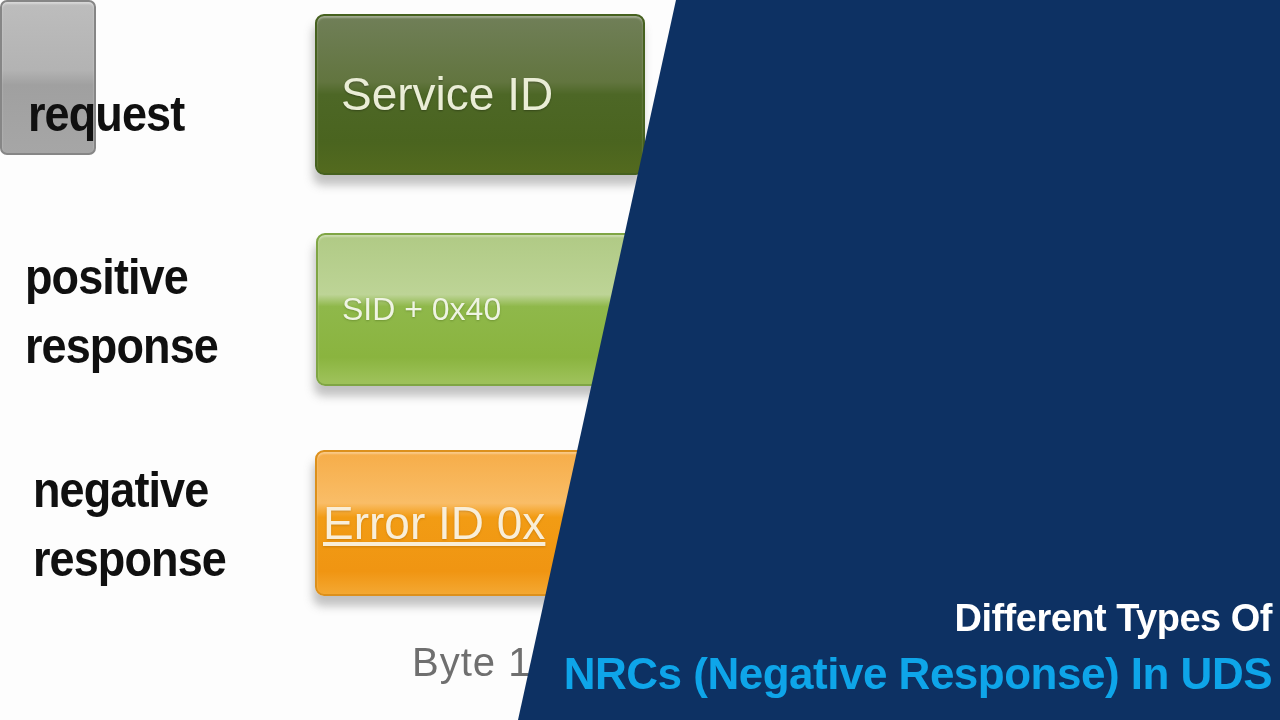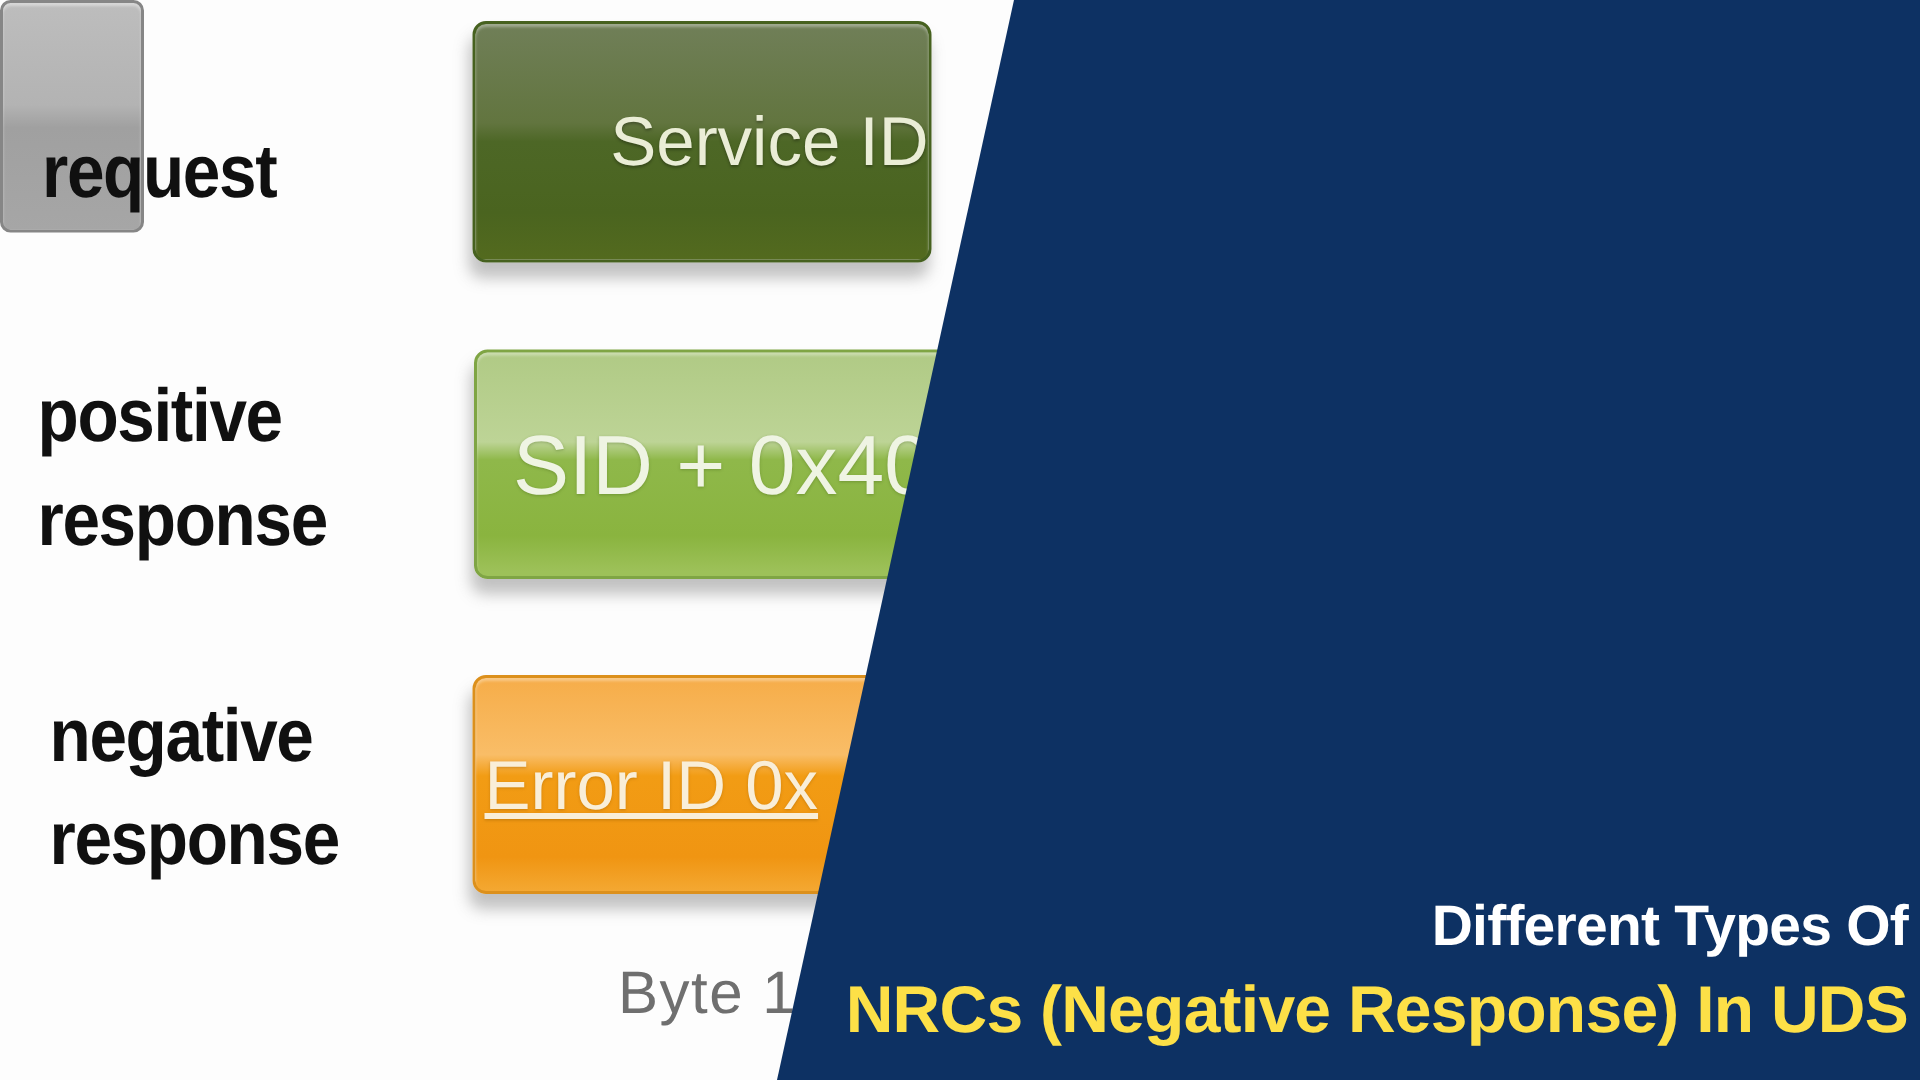--- a/index.html
+++ b/index.html
@@ -26,39 +26,40 @@
   .label-request{left:28px;top:86px;line-height:56px;}
   .label-positive{left:25px;top:243px;}
   .label-negative{left:33px;top:456px;}
 
   .pbox{
     position:absolute;
     border-radius:9px;
     box-shadow:-2px 10px 10px rgba(120,120,120,0.45), inset 0 2px 2px rgba(255,255,255,0.35);
     display:flex;
     flex-direction:column;
-    align-items:flex-end;
+    align-items:flex-start;
     justify-content:center;
     white-space:nowrap;
+    padding-left:24px;
   }
   .box-request{
     left:315px;top:14px;width:302px;height:157px;
     border:2px solid #46611f;
     background:linear-gradient(180deg,#707f58 0%,#62753f 42%,#4d6726 50%,#4a641f 80%,#536a1e 100%);
     color:#eaedd6;
     font-size:46px;
     line-height:71px;
     text-shadow:0 1px 2px rgba(0,0,0,0.3);
   }
   .box-positive{
     left:316px;top:233px;width:384px;height:153px;
     border:2px solid #7fa544;
     background:linear-gradient(180deg,#b0ca85 0%,#bdd496 40%,#8fb84a 48%,#8ab43f 82%,#9dc159 98%);
     color:#eff4e3;
-    font-size:56px;
+    font-size:32px;
     align-items:flex-start;
     padding-left:24px;
     box-sizing:border-box;
     text-shadow:0 1px 2px rgba(60,90,20,0.35);
   }
   .box-negative{
     left:315px;top:450px;width:385px;height:146px;
     border:2px solid #dc901c;
     background:linear-gradient(180deg,#f6ad49 0%,#f9bd67 36%,#f29c14 46%,#f09512 84%,#f4a832 100%);
     color:#f9eed8;
@@ -101,21 +102,21 @@
     white-space:nowrap;
   }
   .banner-subtitle{
     color:#ffffff;
     font-size:38px;
     line-height:46px;
     margin-bottom:7px;
     letter-spacing:-0.5px;
   }
   .banner-title{
-    color:#fde047;
+    color:#0ea5e9;
     font-size:44px;
     line-height:52px;
     letter-spacing:-0.5px;
   }
 </style>
 </head>
 <body>
 
 <div class="canvas">
 

